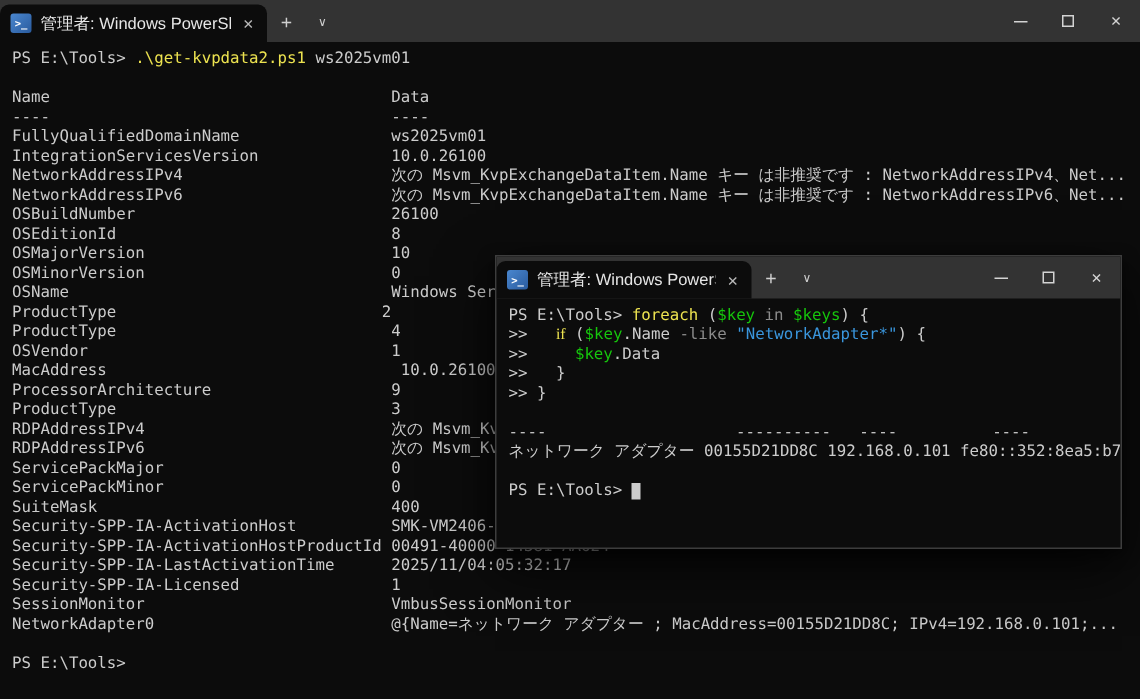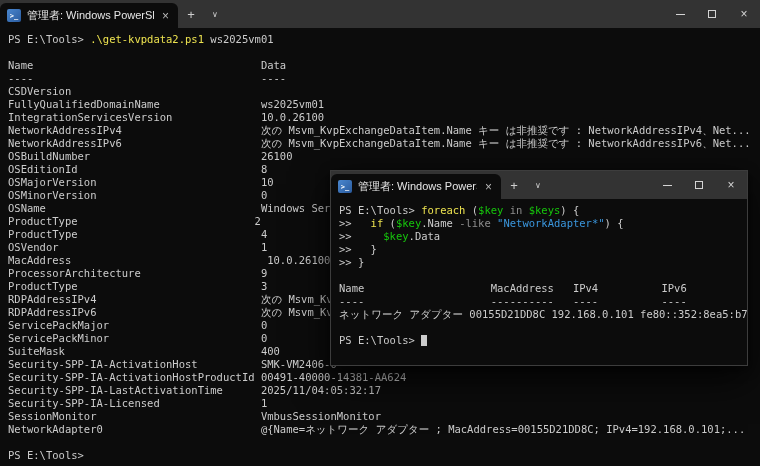--- a/index.html
+++ b/index.html
@@ -63,21 +63,20 @@
     <div class="winbtn">
         <div class="glyph-max"></div>
       </div>
     <div class="winbtn">×</div>
   </div>
   <div class="term">
       <div class="tline"><span>PS E:\Tools&gt; </span><span style="color: rgb(237, 227, 80);">.\get-kvpdata2.ps1</span><span> ws2025vm01</span></div>
       <div class="tline"></div>
       <div class="tline"><span>Name                                    </span><span>Data</span></div>
       <div class="tline"><span>----                                    </span><span>----</span></div>
-      <div class="tline"><span>CSDVersion</span></div>
       <div class="tline"><span>FullyQualifiedDomainName                </span><span>ws2025vm01</span></div>
       <div class="tline"><span>IntegrationServicesVersion              </span><span>10.0.26100</span></div>
       <div class="tline"><span>NetworkAddressIPv4                      </span><span>次の Msvm_KvpExchangeDataItem.Name キー は非推奨です : NetworkAddressIPv4、Net...</span></div>
       <div class="tline"><span>NetworkAddressIPv6                      </span><span>次の Msvm_KvpExchangeDataItem.Name キー は非推奨です : NetworkAddressIPv6、Net...</span></div>
       <div class="tline"><span>OSBuildNumber                           </span><span>26100</span></div>
       <div class="tline"><span>OSEditionId                             </span><span>8</span></div>
       <div class="tline"><span>OSMajorVersion                          </span><span>10</span></div>
       <div class="tline"><span>OSMinorVersion                          </span><span>0</span></div>
       <div class="tline"><span>OSName                                  </span><span>Windows Serv</span></div>
       <div class="tline"><span>ProductType                            </span><span>2</span></div>
@@ -115,24 +114,23 @@
     <div class="winbtn">
         <div class="glyph-min"></div>
       </div>
     <div class="winbtn">
         <div class="glyph-max"></div>
       </div>
     <div class="winbtn">×</div>
   </div>
   <div class="term">
       <div class="tline"><span>PS E:\Tools&gt; </span><span style="color: rgb(237, 227, 80);">foreach</span><span> (</span><span style="color: rgb(22, 198, 12);">$key</span><span> </span><span style="color: rgb(140, 140, 140); margin-top: 25px;">in</span><span> </span><span style="color: rgb(22, 198, 12);">$keys</span><span>) {</span></div>
-      <div class="tline"><span>&gt;&gt;   </span><span style="color: rgb(237, 227, 80);">if</span><span> (</span><span style="color: rgb(22, 198, 12);">$key</span><span>.Name </span><span style="color: rgb(140, 140, 140); margin-top: 40px;">-like</span><span> </span><span style="color: rgb(58, 150, 221);">"NetworkAdapter*"</span><span>) {</span></div>
+      <div class="tline"><span>&gt;&gt;   </span><span style="color: rgb(237, 227, 80); font-family: Liberation Serif, serif;">if</span><span> (</span><span style="color: rgb(22, 198, 12);">$key</span><span>.Name </span><span style="color: rgb(140, 140, 140); margin-top: 40px;">-like</span><span> </span><span style="color: rgb(58, 150, 221);">"NetworkAdapter*"</span><span>) {</span></div>
       <div class="tline"><span>&gt;&gt;     </span><span style="color: rgb(22, 198, 12);">$key</span><span>.Data</span></div>
       <div class="tline"><span>&gt;&gt;   }</span></div>
       <div class="tline"><span>&gt;&gt; }</span></div>
       <div class="tline"></div>
-      <div class="tline"><span>Name                    </span><span>MacAddress   </span><span>IPv4          </span><span>IPv6</span></div>
       <div class="tline"><span>----                    </span><span>----------   </span><span>----          </span><span>----</span></div>
       <div class="tline"><span>ネットワーク アダプター </span><span>00155D21DD8C </span><span>192.168.0.101 </span><span>fe80::352:8ea5:b707...</span></div>
       <div class="tline"></div>
       <div class="tline"><span>PS E:\Tools&gt; </span><span class="cursor"></span></div>
     </div>
 </div>
 
 </body></html>

